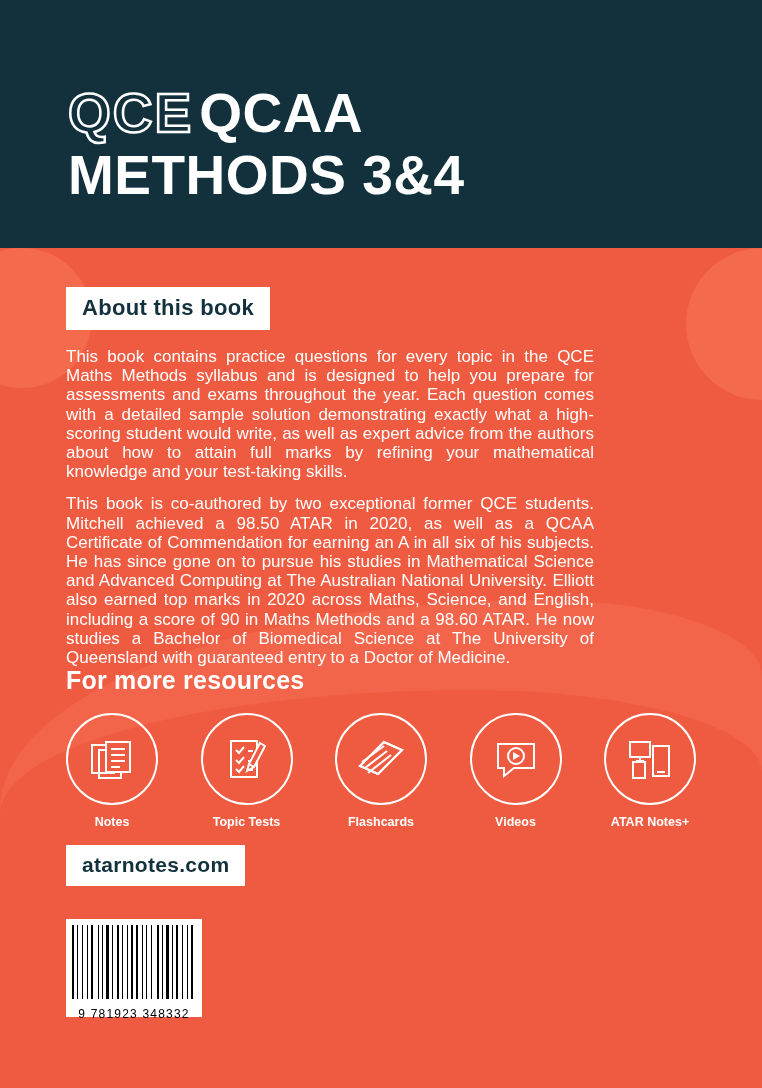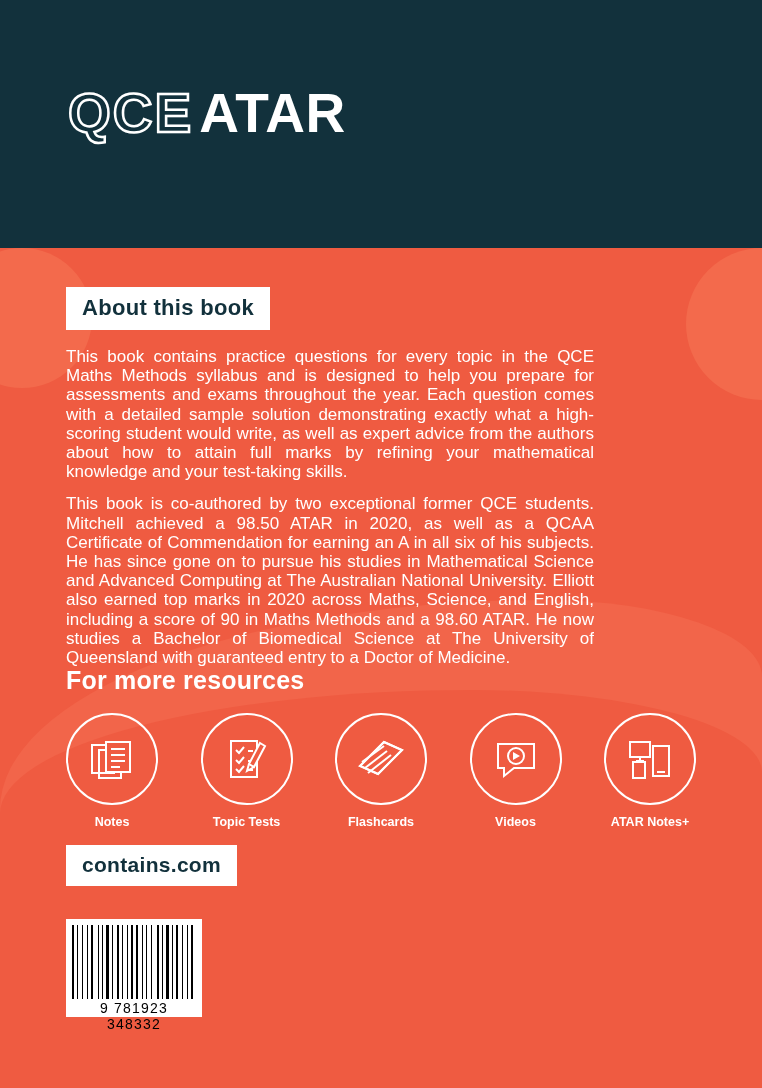--- a/index.html
+++ b/index.html
@@ -158,38 +158,39 @@
     display: flex;
     align-items: flex-end;
   }
   #barcode-bars i {
     display: block;
     background: #000;
     height: 100%;
   }
   #barcode-num {
     color: #000;
-    font-size: 14px;
+    font-size: 12px;
     letter-spacing: 1.2px;
     text-align: center;
     font-family: "Liberation Sans", sans-serif;
-    margin-top: 1px;
+    margin-top: 8px;
   }
 </style>
 </head>
 <body>
 
 <div class="deco" id="deco-left-circle"></div>
 <div class="deco" id="deco-right-circle"></div>
 <div class="deco" id="deco-wave"></div>
 <div class="deco" id="deco-wave2"></div>
 
 <div id="header">
   <div id="title-block">
-    <div class="title-line"><span class="qce-outline">QCE</span><span>ATAR</span></div>
+    <div class="title-line"><span class="qce-outline">QCE</span><span>QCAA</span></div>
+    <div class="title-line">METHODS 3&amp;4</div>
   </div>
 </div>
 
 <div id="content">
 
   <div class="pill" id="about-pill">About this book</div>
 
   <div id="about-body">
     <p>This book contains practice questions for every topic in the QCE Maths Methods syllabus and is designed to help you prepare for assessments and exams throughout the year. Each question comes with a detailed sample solution demonstrating exactly what a high-scoring student would write, as well as expert advice from the authors about how to attain full marks by refining your mathematical knowledge and your test-taking skills.</p>
     <p>This book is co-authored by two exceptional former QCE students. Mitchell achieved a 98.50 ATAR in 2020, as well as a QCAA Certificate of Commendation for earning an A in all six of his subjects. He has since gone on to pursue his studies in Mathematical Science and Advanced Computing at The Australian National University. Elliott also earned top marks in 2020 across Maths, Science, and English, including a score of 90 in Maths Methods and a 98.60 ATAR. He now studies a Bachelor of Biomedical Science at The University of Queensland with guaranteed entry to a Doctor of Medicine.</p>
@@ -264,21 +265,21 @@
           <rect x="10" y="30" width="12" height="16"></rect>
           <rect x="30" y="14" width="16" height="30"></rect>
           <line x1="34" y1="40" x2="42" y2="40"></line>
         </svg>
       </div>
       <div class="resource-label">ATAR Notes+</div>
     </div>
 
   </div>
 
-  <div class="pill" id="site-pill">contains.com</div>
+  <div class="pill" id="site-pill">atarnotes.com</div>
 
   <div id="barcode-box">
     <div id="barcode-bars">
         <i style="width: 2px; margin-right: 1px;"></i>
         <i style="width: 1px; margin-right: 1px; background: transparent;"></i>
         <i style="width: 1px; margin-right: 1px;"></i>
         <i style="width: 3px; margin-right: 1px; background: transparent;"></i>
         <i style="width: 1px; margin-right: 1px;"></i>
         <i style="width: 2px; margin-right: 1px; background: transparent;"></i>
         <i style="width: 1px; margin-right: 1px;"></i>

